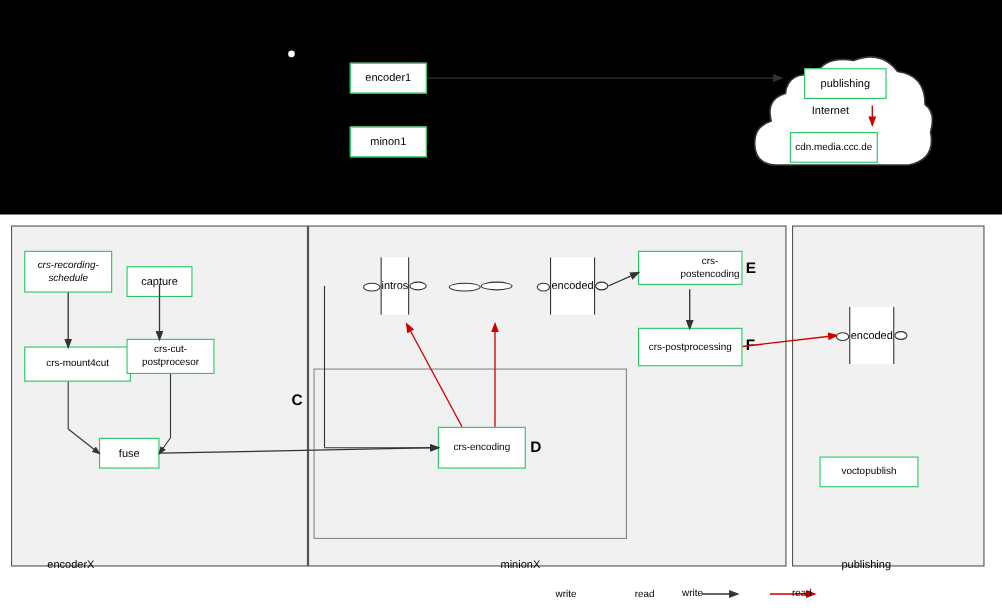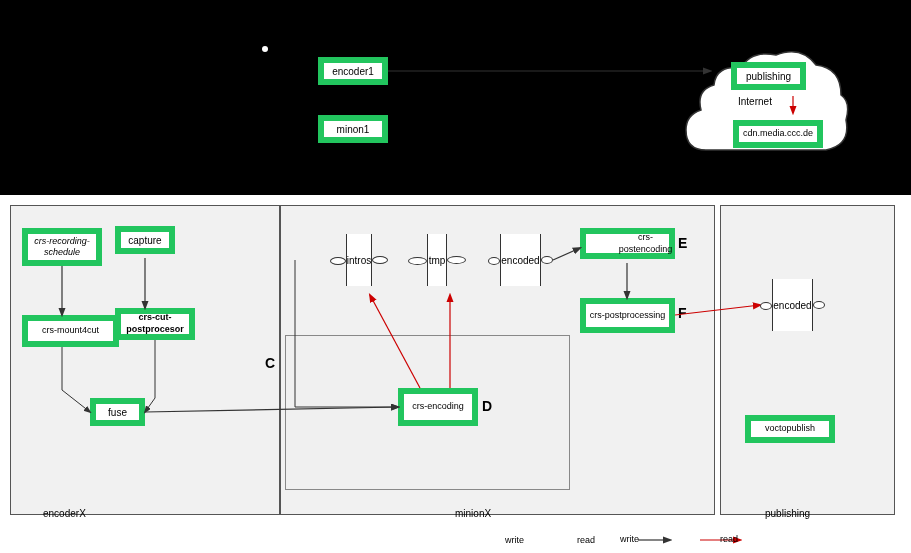--- a/index.html
+++ b/index.html
@@ -18,21 +18,21 @@
       position: absolute;
       top: 0; left: 0; right: 0;
       height: 195px;
       background: #000;
     }
 
     
     .box {
       position: absolute;
       background: white;
-      border: 6px solid #22c55e;
+      border: 1px solid #22c55e;
       text-align: center;
       display: flex;
       align-items: center;
       justify-content: center;
       font-size: 10px;
       line-height: 1.3;
     }
 
     
     .cylinder {
@@ -152,21 +152,21 @@
   <div class="box" style="position:absolute; left:55px; top:32px; width:75px; height:28px;">
     <span>publishing</span>
   </div>
   
   
   <div style="position:absolute; left:62px; top:66px; font-size:10px; color:#000;">
     <span>Internet</span>
   </div>
   
   
-  <div class="box" style="position:absolute; left:57px; top:90px; width:90px; height:28px; font-size:9px;">
+  <div class="box" style="position:absolute; left:42px; top:90px; width:80px; height:28px; font-size:9px;">
     <span>cdn.media.ccc.de</span>
   </div>
 </div>
 
 <div class="section-box" style="left:10px; top:205px; width:270px; height:310px; background:rgba(220,220,220,0.4);">
 </div>
 <div class="label" style="left:15px; top:508px;margin-left:28px;">
   <span>encoderX</span>
 </div>
 
@@ -182,53 +182,50 @@
   <span>publishing</span>
 </div>
 
 <div style="position:absolute; left:285px; top:335px; width:285px; height:155px; border:1px solid #888; background:rgba(240,240,240,0.5);">
 </div>
 
 <div class="box" style="left:22px; top:228px; width:80px; height:38px;font-style:italic;">
   <span style="font-size:9px; line-height:1.2;">crs-recording-schedule</span>
 </div>
 
-<div class="box" style="left:115px; top:226px; width:60px; height:28px;">
+<div class="box" style="left:115px; top:242px; width:60px; height:28px;">
   <span>capture</span>
 </div>
 
 <div class="box" style="left:22px; top:315px; width:97px; height:32px;">
   <span style="font-size:9px;">crs-mount4cut</span>
 </div>
 
 <div class="box" style="left:115px; top:308px; width:80px; height:32px;">
-  <span style="font-size:9px;font-weight:bold;">crs-cut-postprocesor</span>
+  <span style="font-size:9px;">crs-cut-postprocesor</span>
 </div>
 
 <div class="box" style="left:90px; top:398px; width:55px; height:28px;">
   <span>fuse</span>
 </div>
 
 <div class="label" style="left:265px; top:355px; font-weight:bold; font-size:14px;">
   <span>C</span>
 </div>
 
 <div class="cylinder" style="left:330px; top:225px; width:58px; height:70px;">
   <div class="cylinder-top"></div>
   <div class="cylinder-body" style="height:52px; border-left:1px solid #333; border-right:1px solid #333;">
     <span>intros</span>
   </div>
   <div class="cylinder-bottom"></div>
 </div>
 
 <div class="cylinder" style="left:408px; top:225px; width:58px; height:70px;">
   <div class="cylinder-top"></div>
-  <div class="cylinder-body" style="height:52px; border-left:1px solid #333; border-right:1px solid #333;">
-    <span>tmp</span>
-  </div>
   <div class="cylinder-bottom"></div>
 </div>
 
 <div class="cylinder" style="left:488px; top:225px; width:65px; height:70px;">
   <div class="cylinder-top"></div>
   <div class="cylinder-body" style="height:52px; border-left:1px solid #333; border-right:1px solid #333;">
     <span>encoded</span>
   </div>
   <div class="cylinder-bottom"></div>
 </div>

